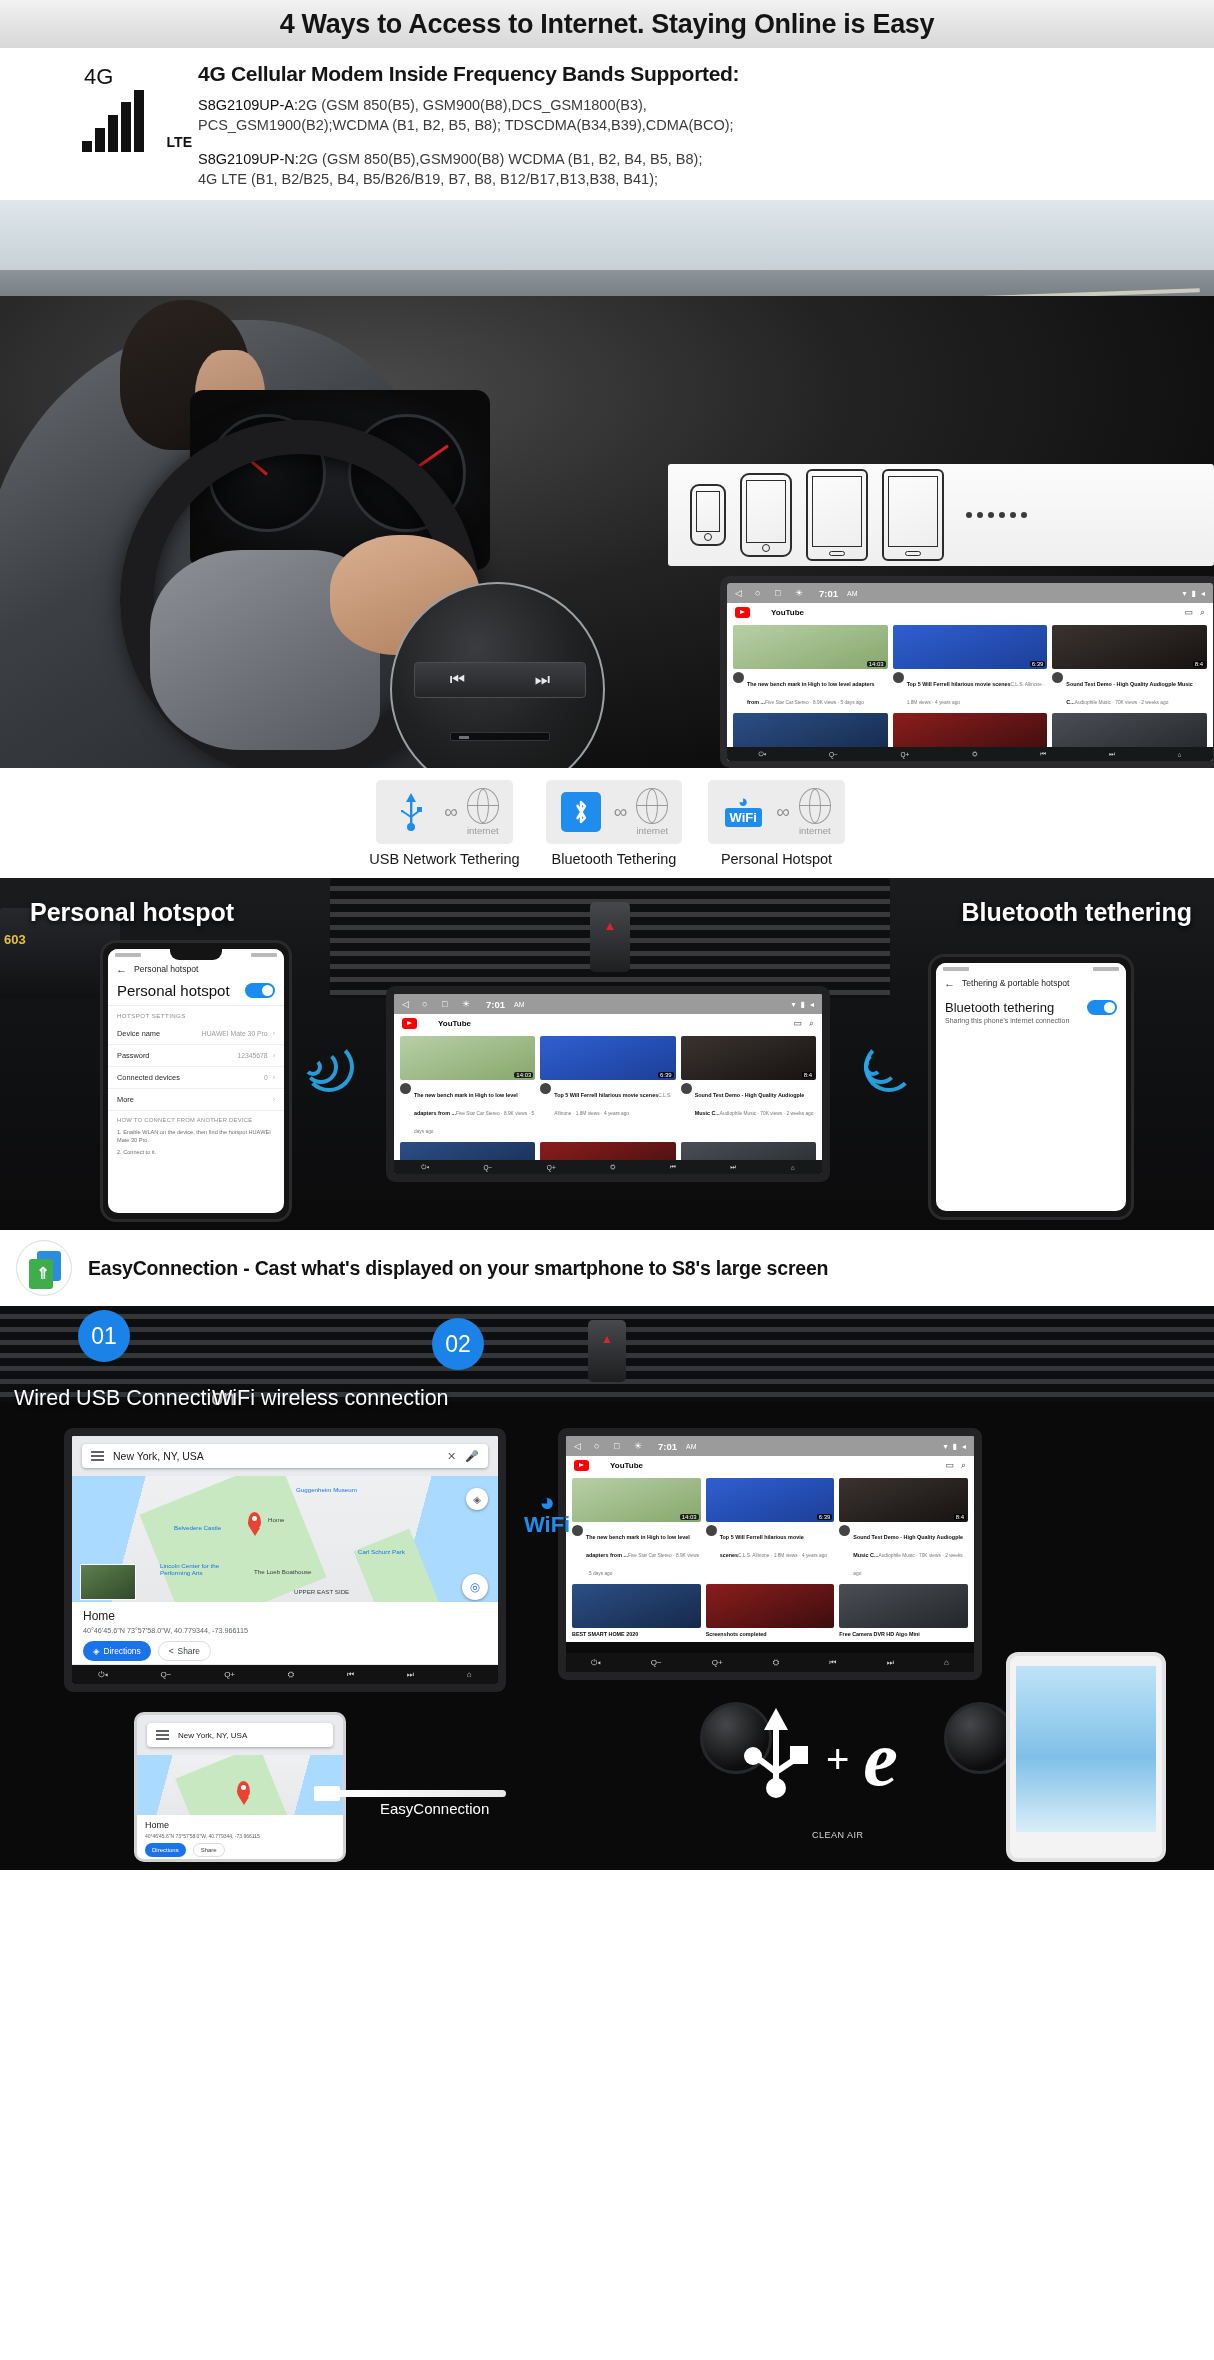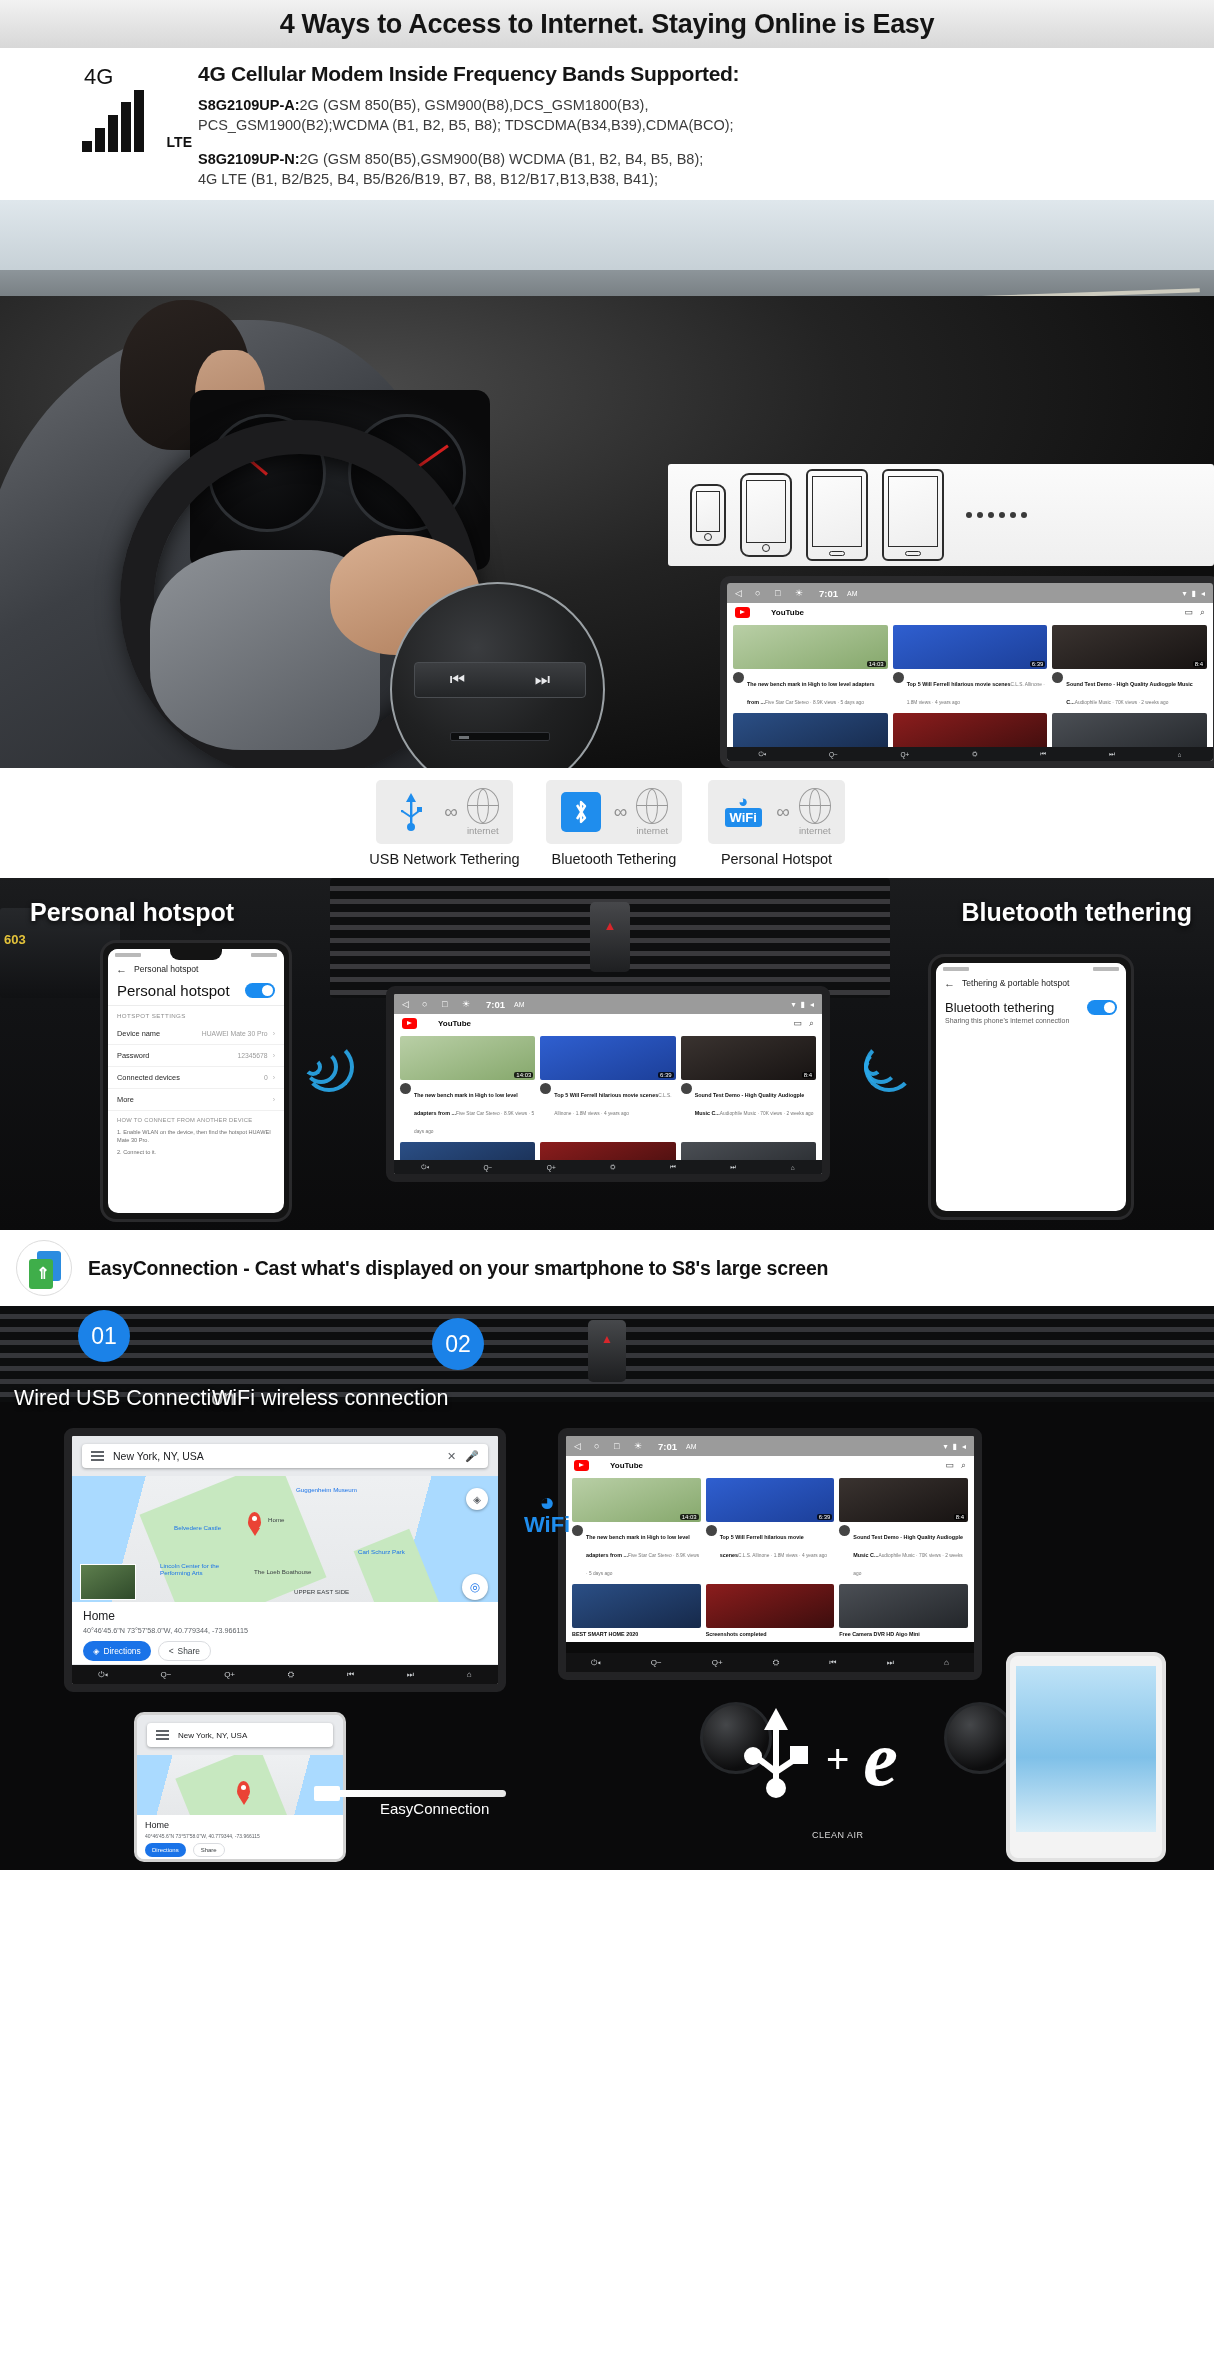--- a/index.html
+++ b/index.html
@@ -29,21 +29,21 @@
   .bars i { display:block; width: 10px; background:#111; }
   .bars i:nth-child(1){ height: 11px; }
   .bars i:nth-child(2){ height: 24px; }
   .bars i:nth-child(3){ height: 37px; }
   .bars i:nth-child(4){ height: 50px; }
   .bars i:nth-child(5){ height: 62px; }
 
   .spec-text { flex: 1; padding-left: 6px; padding-right: 16px; }
   .spec-title { font-size: 21px; font-weight: bold; color:#151515; margin-bottom: 9px; letter-spacing: -0.3px; }
   .spec-row { font-size: 14.5px; line-height: 20px; color: #3c3c3c; white-space: nowrap; }
-  .spec-row b { color:#101010; font-weight: bold; text-align: center; }
+  .spec-row b { color:#101010; font-weight: normal; text-align: center; }
 
   
   .driver-panel {
     position: relative; height: 568px; overflow: hidden;
     background: linear-gradient(180deg,#cfd8dd 0%,#b3b9bb 8%,#2b2b2b 22%,#151515 60%,#0c0c0c 100%);
   }
   .road-sky { position:absolute; inset:0 0 auto 0; height: 120px;
     background: linear-gradient(180deg,#dfe7ec 0%,#c6d0d6 60%,#9aa3a7 100%); }
   .road-strip { position:absolute; top: 70px; left:0; right:0; height:60px;
     background: linear-gradient(180deg,#8d959a,#5f6568); }

